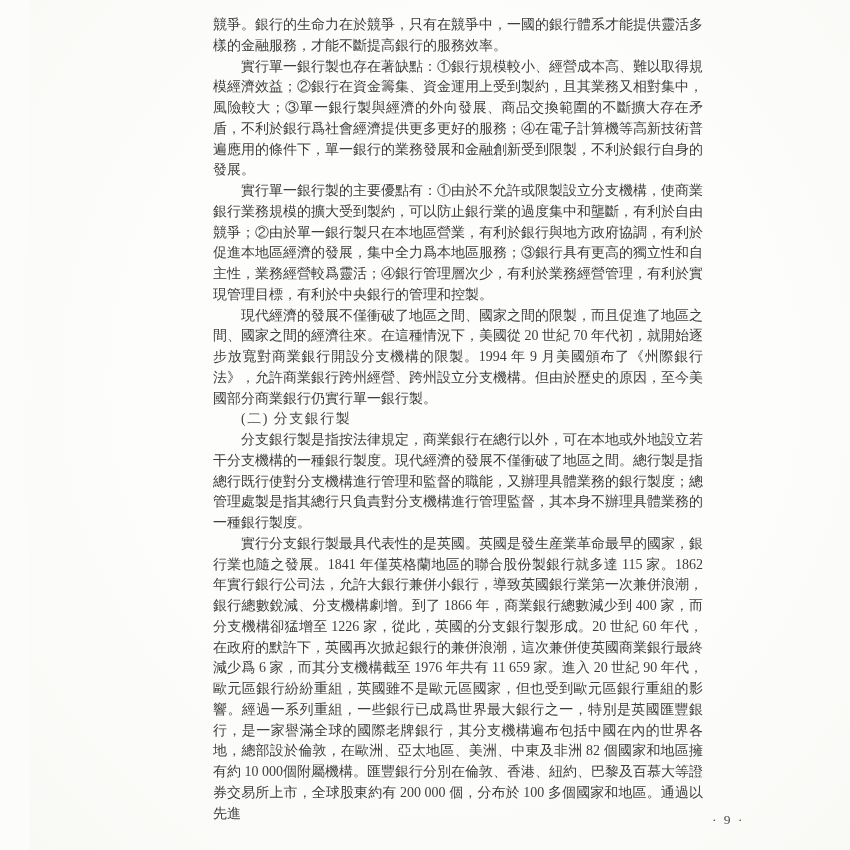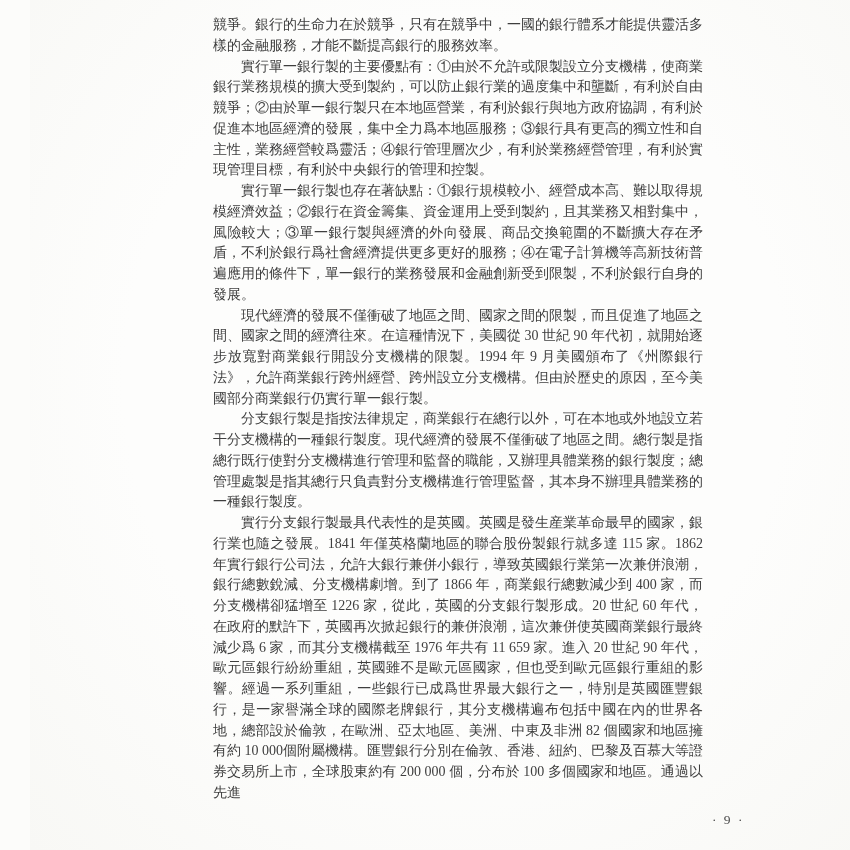--- a/index.html
+++ b/index.html
@@ -50,20 +50,21 @@
     color: #4a4a4a;
     letter-spacing: 2px;
   }
 </style>
 </head>
 <body>
 
 <div class="page">
   <div class="text-block">
       <p class="body">競爭。銀行的生命力在於競爭，只有在競爭中，一國的銀行體系才能提供靈活多樣的金融服務，才能不斷提高銀行的服務效率。</p>
+      <p class="body indent">實行單一銀行製也存在著缺點：①銀行規模較小、經營成本高、難以取得規模經濟效益；②銀行在資金籌集、資金運用上受到製約，且其業務又相對集中，風險較大；③單一銀行製與經濟的外向發展、商品交換範圍的不斷擴大存在矛盾，不利於銀行爲社會經濟提供更多更好的服務；④在電子計算機等高新技術普遍應用的條件下，單一銀行的業務發展和金融創新受到限製，不利於銀行自身的發展。</p>
       <p class="body indent">實行單一銀行製的主要優點有：①由於不允許或限製設立分支機構，使商業銀行業務規模的擴大受到製約，可以防止銀行業的過度集中和壟斷，有利於自由競爭；②由於單一銀行製只在本地區營業，有利於銀行與地方政府協調，有利於促進本地區經濟的發展，集中全力爲本地區服務；③銀行具有更高的獨立性和自主性，業務經營較爲靈活；④銀行管理層次少，有利於業務經營管理，有利於實現管理目標，有利於中央銀行的管理和控製。</p>
-      <p class="body indent">實行單一銀行製也存在著缺點：①銀行規模較小、經營成本高、難以取得規模經濟效益；②銀行在資金籌集、資金運用上受到製約，且其業務又相對集中，風險較大；③單一銀行製與經濟的外向發展、商品交換範圍的不斷擴大存在矛盾，不利於銀行爲社會經濟提供更多更好的服務；④在電子計算機等高新技術普遍應用的條件下，單一銀行的業務發展和金融創新受到限製，不利於銀行自身的發展。</p>
-      <p class="body indent">現代經濟的發展不僅衝破了地區之間、國家之間的限製，而且促進了地區之間、國家之間的經濟往來。在這種情況下，美國從 30 世紀 90 年代初，就開始逐步放寬對商業銀行開設分支機構的限製。1994 年 9 月美國頒布了《州際銀行法》，允許商業銀行跨州經營、跨州設立分支機構。但由於歷史的原因，至今美國部分商業銀行仍實行單一銀行製。</p>
+      <p class="body indent">現代經濟的發展不僅衝破了地區之間、國家之間的限製，而且促進了地區之間、國家之間的經濟往來。在這種情況下，美國從 20 世紀 70 年代初，就開始逐步放寬對商業銀行開設分支機構的限製。1994 年 9 月美國頒布了《州際銀行法》，允許商業銀行跨州經營、跨州設立分支機構。但由於歷史的原因，至今美國部分商業銀行仍實行單一銀行製。</p>
+      <p class="heading indent">(二) 分支銀行製</p>
       <p class="body indent">分支銀行製是指按法律規定，商業銀行在總行以外，可在本地或外地設立若干分支機構的一種銀行製度。現代經濟的發展不僅衝破了地區之間。總行製是指總行既行使對分支機構進行管理和監督的職能，又辦理具體業務的銀行製度；總管理處製是指其總行只負責對分支機構進行管理監督，其本身不辦理具體業務的一種銀行製度。</p>
       <p class="body indent">實行分支銀行製最具代表性的是英國。英國是發生産業革命最早的國家，銀行業也隨之發展。1841 年僅英格蘭地區的聯合股份製銀行就多達 115 家。1862 年實行銀行公司法，允許大銀行兼併小銀行，導致英國銀行業第一次兼併浪潮，銀行總數銳減、分支機構劇增。到了 1866 年，商業銀行總數減少到 400 家，而分支機構卻猛增至 1226 家，從此，英國的分支銀行製形成。20 世紀 60 年代，在政府的默許下，英國再次掀起銀行的兼併浪潮，這次兼併使英國商業銀行最終減少爲 6 家，而其分支機構截至 1976 年共有 11 659 家。進入 20 世紀 90 年代，歐元區銀行紛紛重組，英國雖不是歐元區國家，但也受到歐元區銀行重組的影響。經過一系列重組，一些銀行已成爲世界最大銀行之一，特別是英國匯豐銀行，是一家譽滿全球的國際老牌銀行，其分支機構遍布包括中國在內的世界各地，總部設於倫敦，在歐洲、亞太地區、美洲、中東及非洲 82 個國家和地區擁有約 10 000個附屬機構。匯豐銀行分別在倫敦、香港、紐約、巴黎及百慕大等證券交易所上市，全球股東約有 200 000 個，分布於 100 多個國家和地區。通過以先進</p>
     </div>
   <div class="folio">· 9 ·</div>
 </div>
 
 </body></html>

